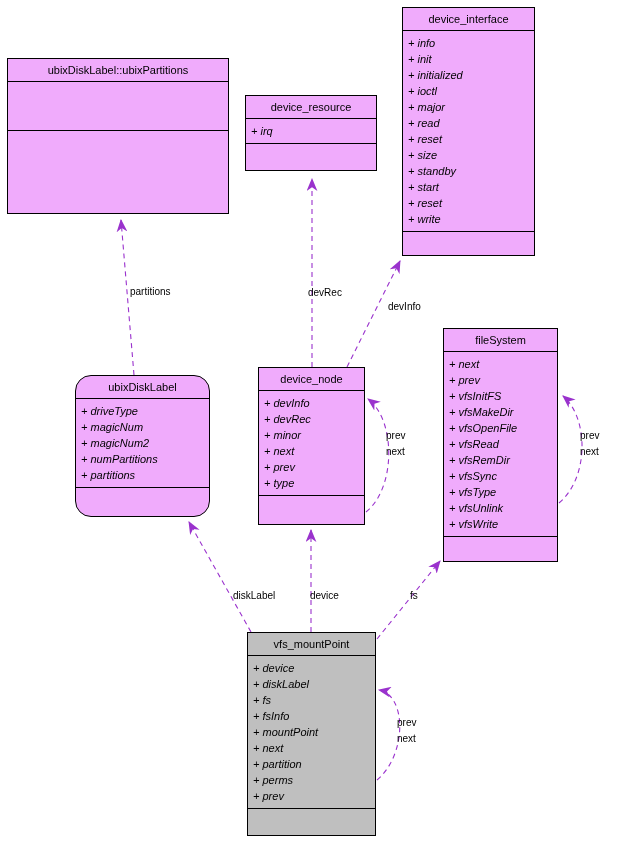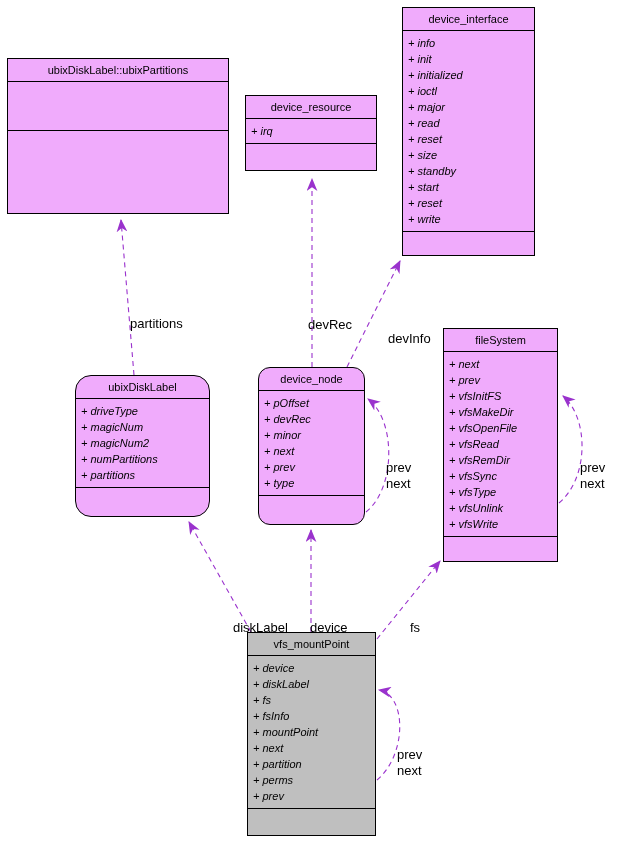--- a/index.html
+++ b/index.html
@@ -54,23 +54,22 @@
     line-height: 16px;
     white-space: nowrap;
     text-align: left;
   }
   .uml-footer {
     flex: 1 1 auto;
     border-top: 1px solid var(--border, #000000);
   }
   .edge-label {
     position: absolute;
-    font-size: 13px;
+    font-size: 10px;
     white-space: nowrap;
-    margin-top: 32px;
   }
   .edge-label .line {
     height: 16px;
     line-height: 16px;
   }
 </style>
 </head>
 <body>
 
 <div id="canvas">
@@ -129,24 +128,24 @@
     <div class="uml-fields">
         <div class="field">+ driveType</div>
         <div class="field">+ magicNum</div>
         <div class="field">+ magicNum2</div>
         <div class="field">+ numPartitions</div>
         <div class="field">+ partitions</div>
       </div>
     <div class="uml-footer"></div>
   </div>
 
-  <div class="uml-class" style="left:258px; top:367px; width:107px; height:158px;border-radius:12px;">
+  <div class="uml-class" style="left:258px; top:367px; width:107px; height:158px;">
     <div class="uml-title">device_node</div>
     <div class="uml-fields">
-        <div class="field">+ pOffset</div>
+        <div class="field">+ devInfo</div>
         <div class="field">+ devRec</div>
         <div class="field">+ minor</div>
         <div class="field">+ next</div>
         <div class="field">+ prev</div>
         <div class="field">+ type</div>
       </div>
     <div class="uml-footer"></div>
   </div>
 
   <div class="uml-class" style="left:443px; top:328px; width:115px; height:234px;">

